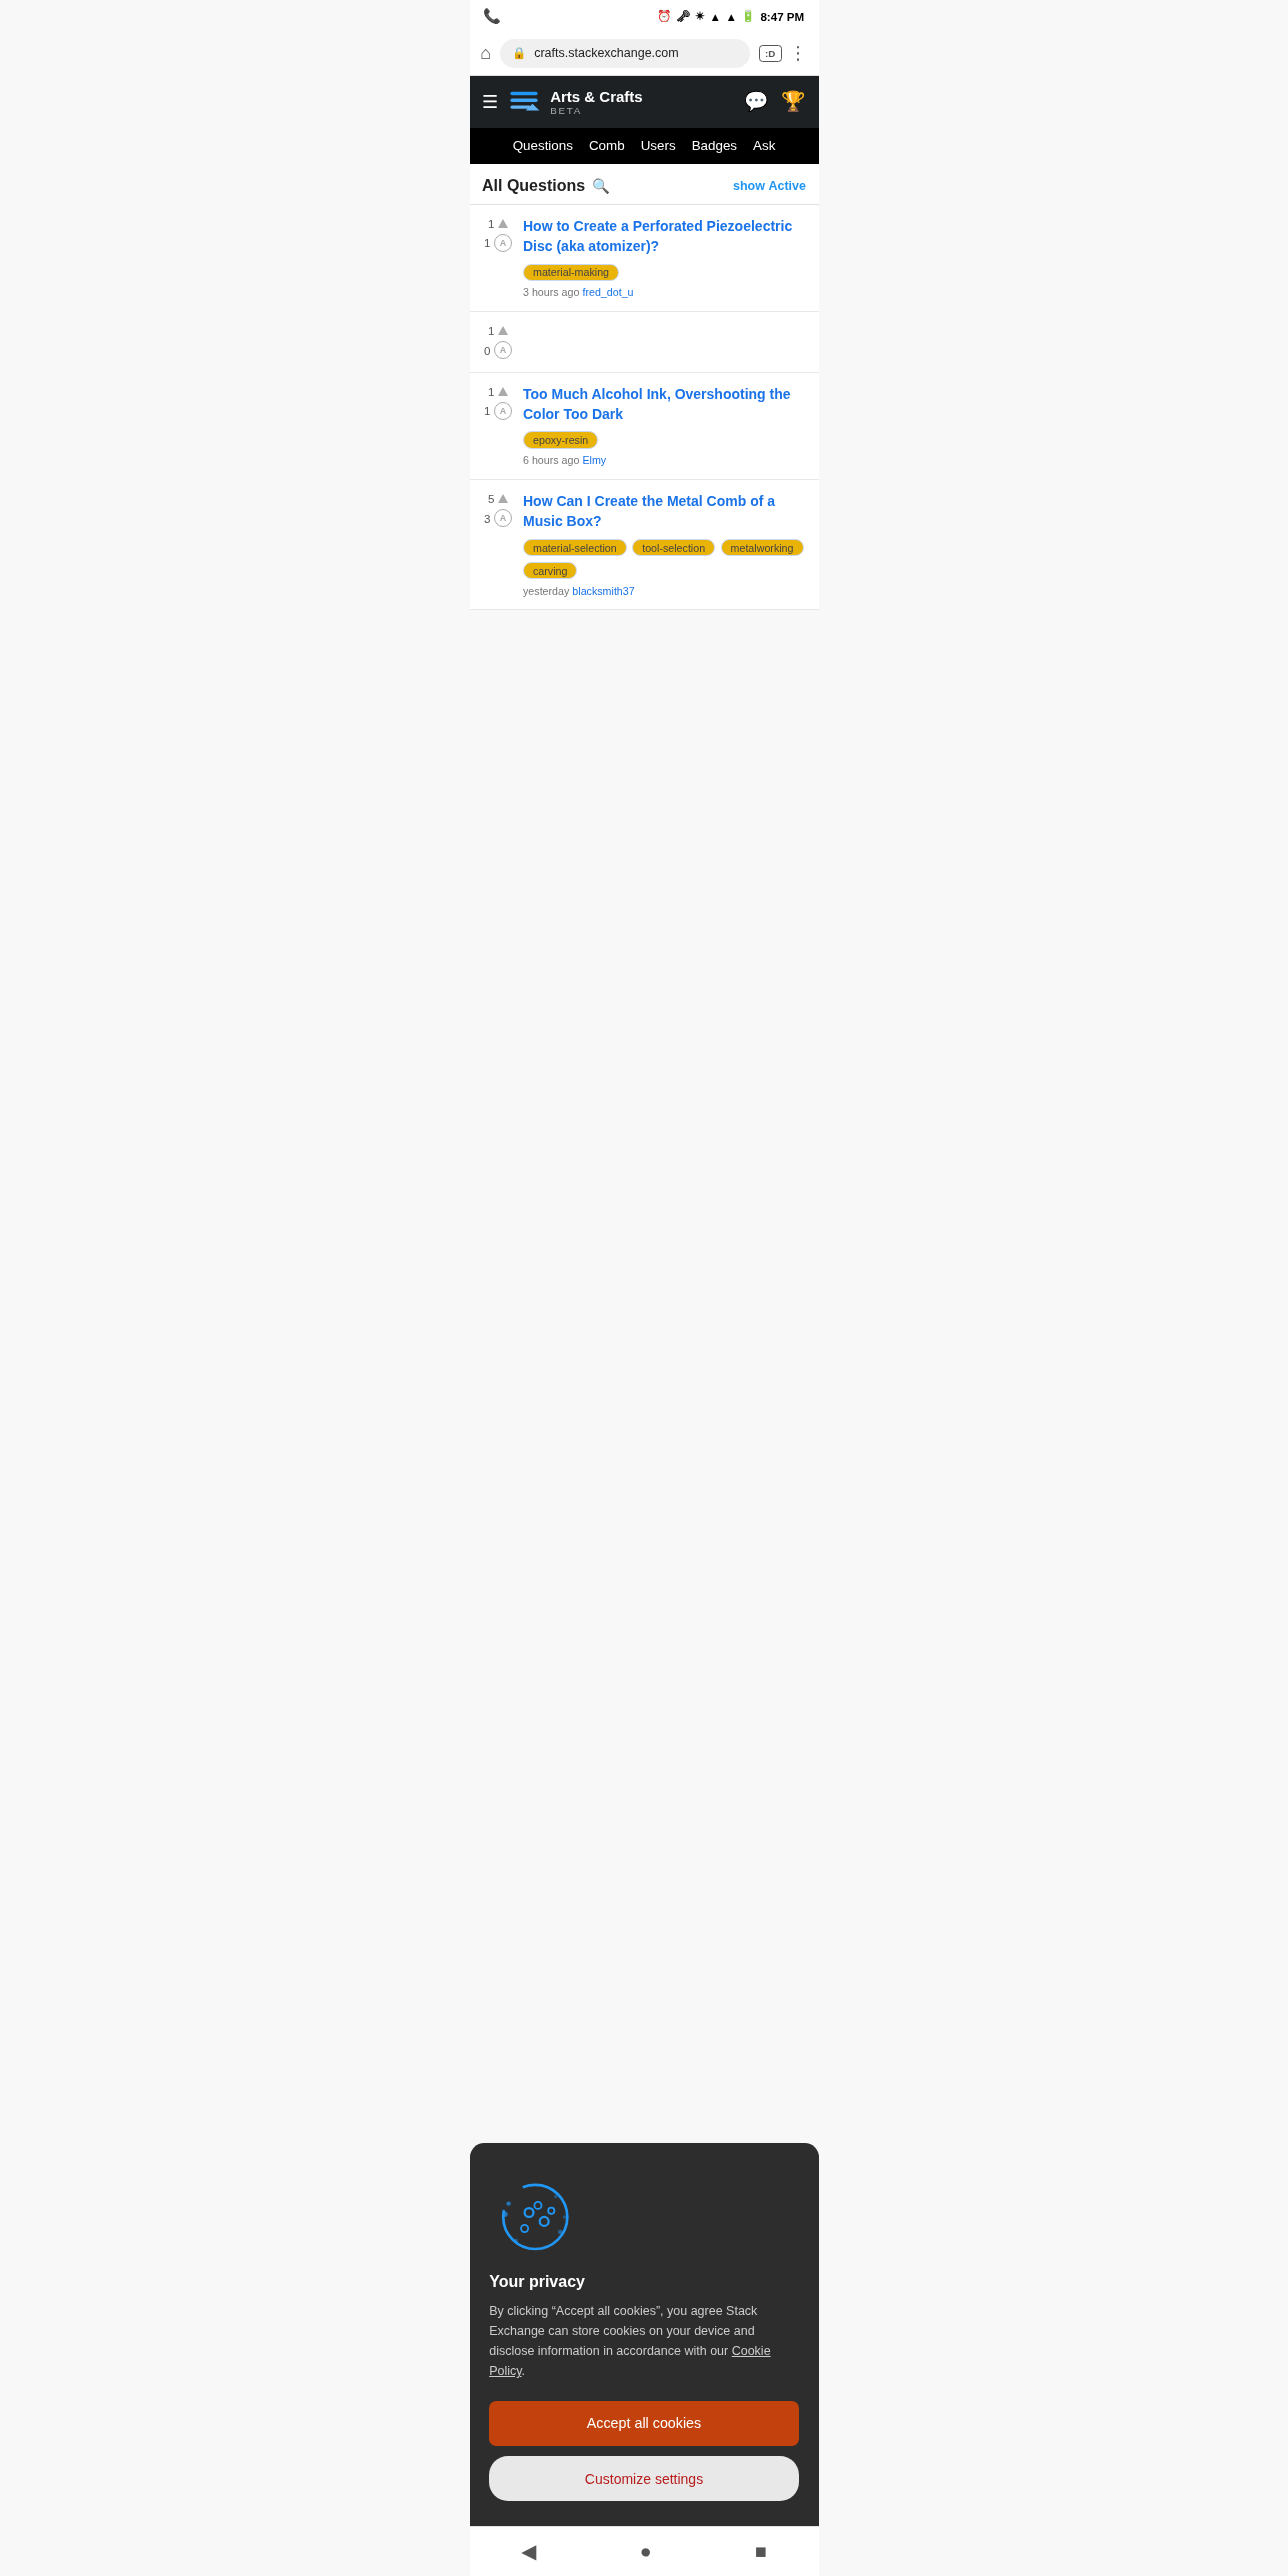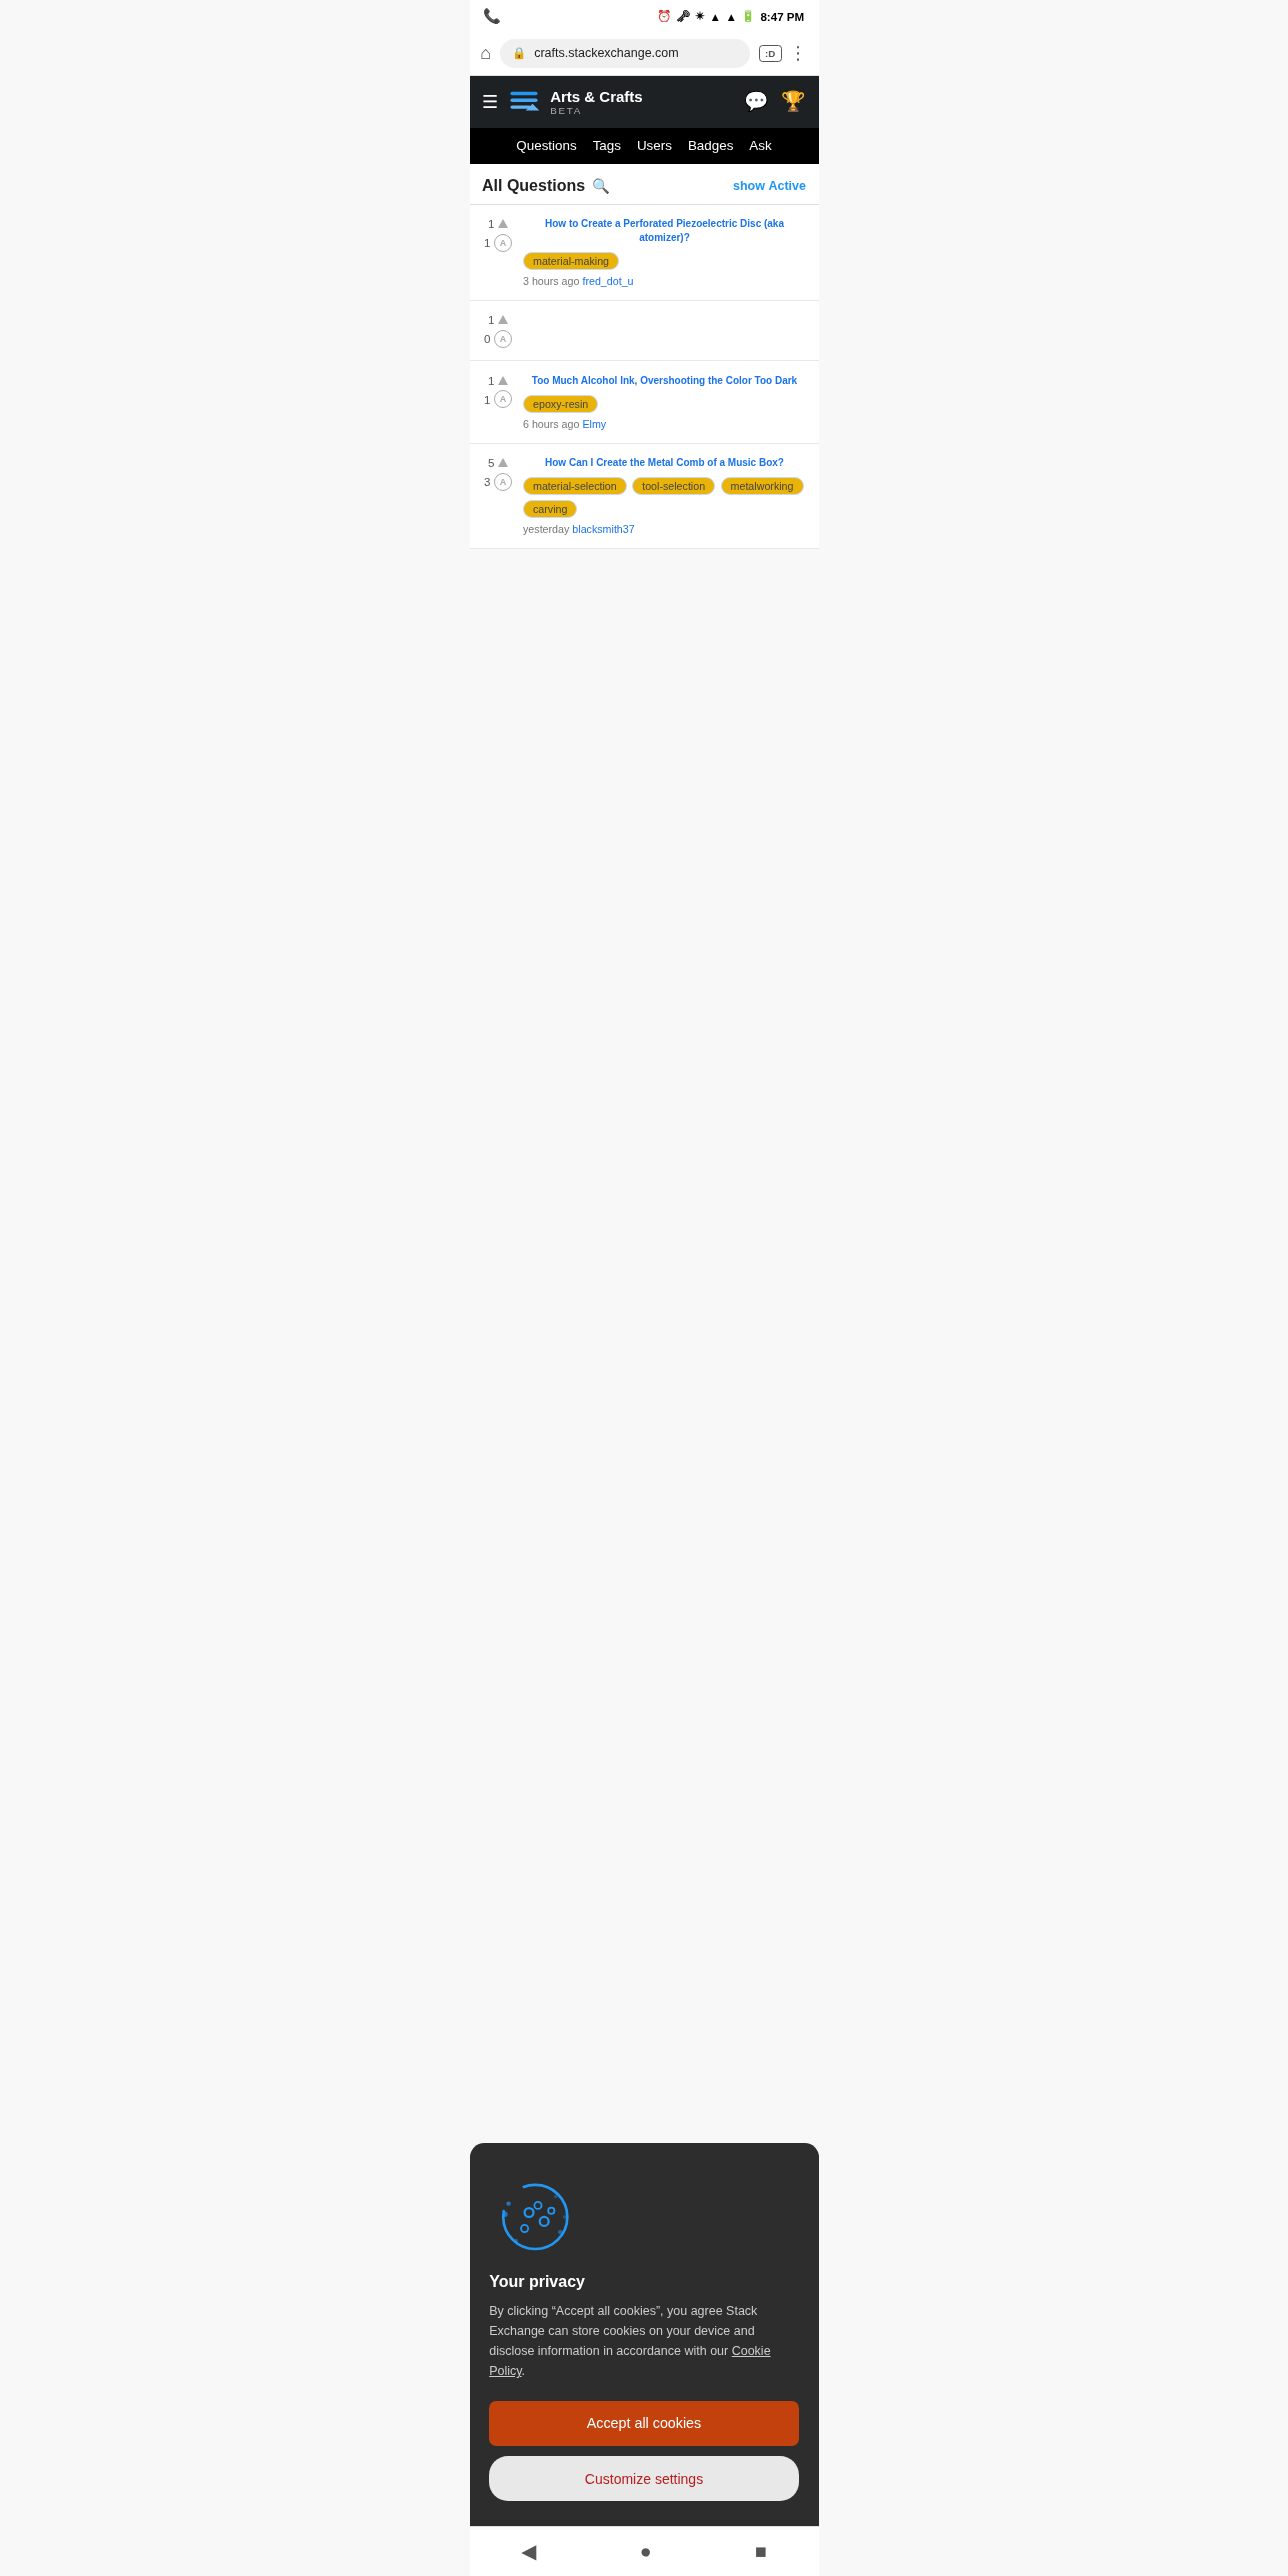--- a/index.html
+++ b/index.html
@@ -175,27 +175,26 @@
     }
     .answer-circle {
       width: 18px; height: 18px;
       border: 1.3px solid #aaa;
       border-radius: 50%;
       display: flex; align-items: center; justify-content: center;
       font-size: 9px; color: #aaa; font-weight: 700;
     }
     .question-body { flex: 1; }
     .question-title {
-      font-size: 10px;
+      font-size: 14px;
       color: #1a73e8;
       font-weight: 600;
       line-height: 1.4;
       margin-bottom: 7.2px;
       cursor: pointer;
-      text-align: center;
     }
     .tags-row { display: flex; flex-wrap: wrap; gap: 5.4px; margin-bottom: 5.4px; }
     .tag {
       background: #eab308;
       color: #444;
       border: 0.9px solid #c8d8f8;
       border-radius: 10.7px;
       padding: 1.8px 9px;
       font-size: 10.7px;
     }
@@ -322,21 +321,21 @@
     </div>
   </div>
   <div class="site-header-right">
     <span class="header-icon">💬</span>
     <span class="header-icon">🏆</span>
   </div>
 </div>
 
 <div class="nav-bar">
   <span class="nav-item">Questions</span>
-  <span class="nav-item">Tags</span>
+  <span class="nav-item">Comb</span>
   <span class="nav-item">Users</span>
   <span class="nav-item">Badges</span>
   <span class="nav-item">Ask</span>
 </div>
 
 <div class="questions-header">
   <div class="questions-title">
     <span>All Questions</span>
     <span class="search-icon">🔍</span>
   </div>

